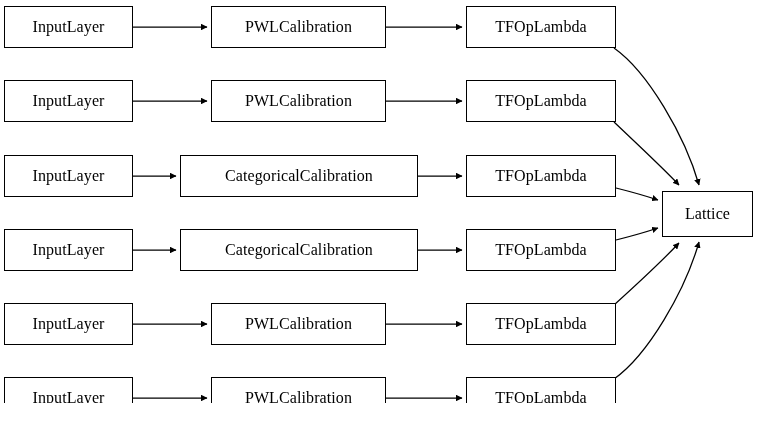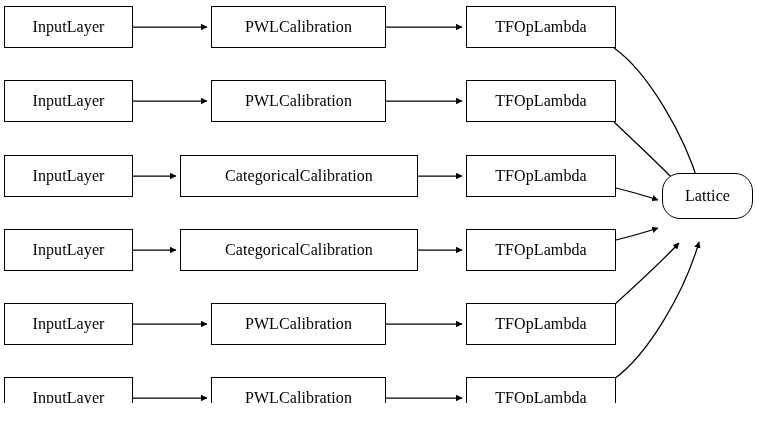--- a/index.html
+++ b/index.html
@@ -136,17 +136,17 @@
   <div class="node" style="left:4px; top:377px; width:129px; height:42px;">
     <span class="node-label">InputLayer</span>
   </div>
   <div class="node" style="left:211px; top:377px; width:175px; height:42px;">
     <span class="node-label">PWLCalibration</span>
   </div>
   <div class="node" style="left:466px; top:377px; width:150px; height:42px;">
     <span class="node-label">TFOpLambda</span>
   </div>
 
-  <div class="node" style="left:662px; top:173px; width:91px; height:46px;border-radius:18px;">
+  <div class="node" style="left:662px; top:191px; width:91px; height:46px;">
     <span class="node-label">Lattice</span>
   </div>
 
 </div>
 
 </body></html>

